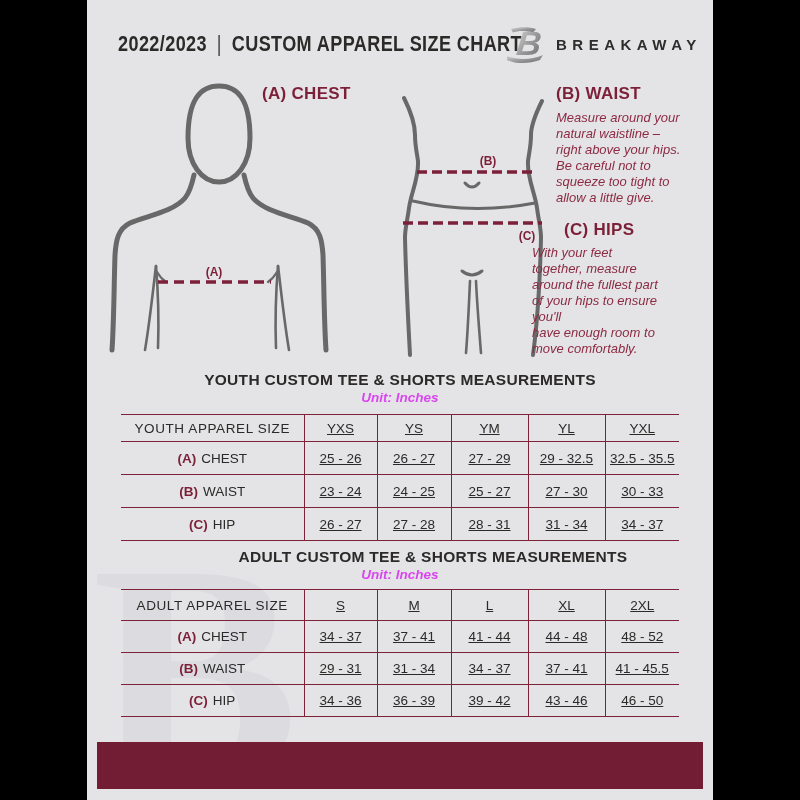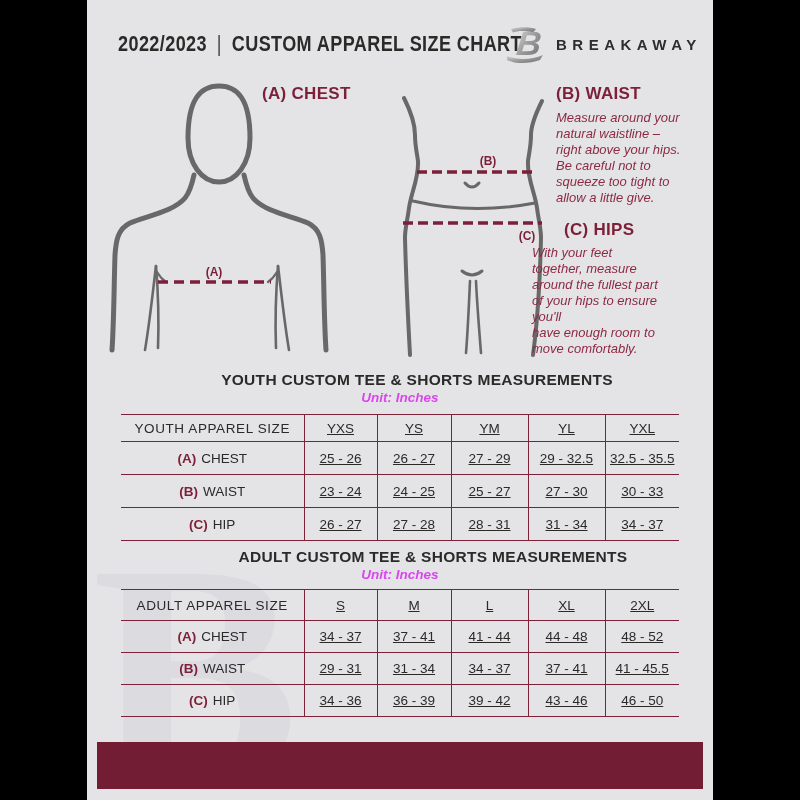--- a/index.html
+++ b/index.html
@@ -22,21 +22,21 @@
   .guide-body{font-size:13px;font-style:italic;color:#8c2a43;line-height:16px;white-space:pre-line;}
   .gh-a{left:262px;top:84px;} .gb-a{left:262px;top:108px;width:150px;}
   .gh-b{left:556px;top:84px;} .gb-b{left:556px;top:110px;width:160px;}
   .gh-c{left:564px;top:220px;} .gb-c{left:532px;top:245px;width:162px;}
 
   
   .sec-title{left:87px;width:626px;text-align:center;font-size:15.5px;font-weight:bold;
              letter-spacing:.3px;color:#2b2a29;}
   .sec-unit{left:87px;width:626px;text-align:center;font-size:13.5px;font-weight:bold;
             font-style:italic;color:#d946ef;}
-  .yt{top:371px;padding-left:17px;} .yu{top:390px;} .at{top:548px;padding-left:33px;} .au{top:567px;}
+  .yt{top:371px;} .yu{top:390px;} .at{top:548px;padding-left:33px;} .au{top:567px;}
 
   
   table.size-table{position:absolute;z-index:2;border-collapse:collapse;table-layout:fixed;width:558px;left:121px;}
   table.size-table th,table.size-table td{padding:0;border-top:1.5px solid #7e2239;font-weight:normal;}
   table.size-table tr:last-child td{border-bottom:1.5px solid #7e2239;}
   table.size-table th+th,table.size-table td+td{border-left:1.5px solid #7e2239;text-decoration:underline;}
   table.size-table td,table.size-table th{text-align:center;font-size:13.5px;color:#2b2a29;}
   .t-youth{top:414px;} .t-adult{top:589px;}
   .t-youth tr.h-row{height:27px;} .t-youth tr.d-row{height:33px;}
   .t-adult tr.h-row{height:31px;} .t-adult tr.d-row{height:32px;}

